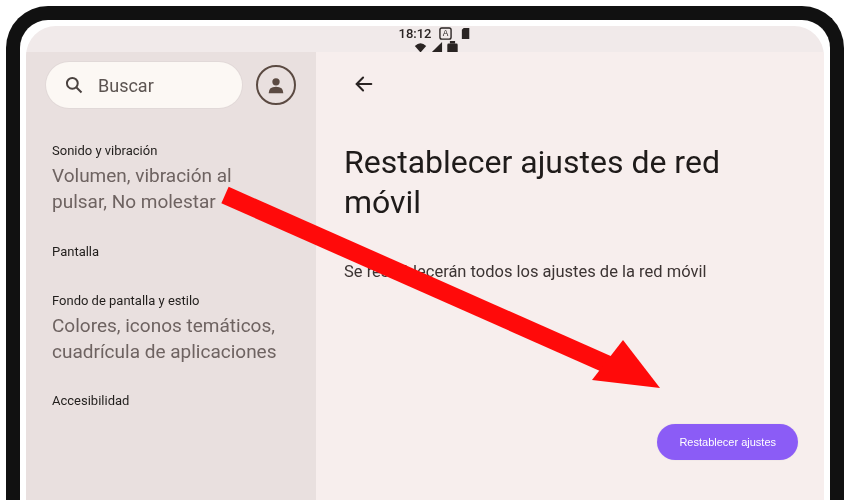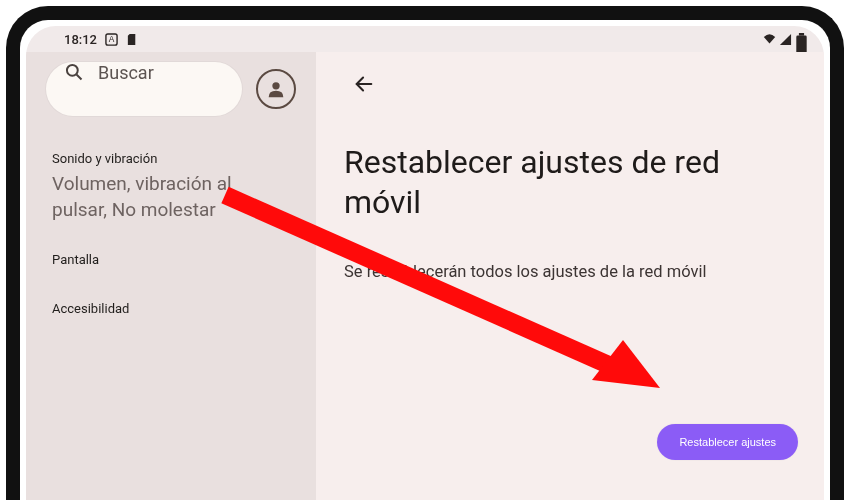--- a/index.html
+++ b/index.html
@@ -19,38 +19,39 @@
     display:flex; flex-direction:column;
     overflow:hidden;
   }
 
   
   .statusbar {
     height:26px; display:flex; align-items:center; justify-content:space-between;
     padding: 0 16px 0 38px;
     font-size:13px; color:#2a2423;
     font-weight:500;
+    flex-direction:column;
   }
   .statusbar .left { display:flex; align-items:center; gap:8px; }
   .statusbar .right { display:flex; align-items:center; gap:3px; }
   .sb-glyph { width:13px; height:13px; display:inline-block; }
 
   .content { flex:1; display:flex; min-height:0; }
 
   
   .sidebar {
     width: 290px; flex:none;
     background:#e9e0df;
     padding: 10px 20px 0 20px;
     display:flex; flex-direction:column;
   }
   .search-row { display:flex; align-items:center; gap:14px; margin-bottom:20px; }
   .search-pill {
-    flex:1; height:54px; border-radius:30px; background:#fcf8f4;
-    display:flex; align-items:flex-start; padding:0 18px;
+    flex:1; height:46px; border-radius:30px; background:#fcf8f4;
+    display:flex; align-items:center; padding:0 18px;
     color:#5c5451; font-size:18px;
     box-shadow: 0 0 0 1px rgba(0,0,0,0.03);
   }
   .search-pill .sicon { width:20px; height:20px; margin-right:14px; }
   .avatar {
     width:40px; height:40px; border-radius:50%;
     border:2.5px solid #5b4a42;
     display:flex; align-items:center; justify-content:center;
   }
   .avatar svg { width:22px; height:22px; }
@@ -157,20 +158,24 @@
 
         <nav class="nav">
           <div class="nav-item">
             <div class="nav-title">Sonido y vibración</div>
             <div class="nav-sub">Volumen, vibración al pulsar, No molestar</div>
           </div>
           <div class="nav-item">
             <div class="nav-title">Pantalla</div>
           </div>
           <div class="nav-item">
+            <div class="nav-title">Fondo de pantalla y estilo</div>
+            <div class="nav-sub">Colores, iconos temáticos, cuadrícula de aplicaciones</div>
+          </div>
+          <div class="nav-item">
             <div class="nav-title">Accesibilidad</div>
           </div>
         </nav>
       </aside>
 
       <main class="main">
         <div class="back-btn">
           <svg width="22" height="22" viewBox="0 0 24 24" fill="none" stroke="#2a2423" stroke-width="2.2" stroke-linecap="round" stroke-linejoin="round">
               <line x1="20" y1="12" x2="4" y2="12"></line>
               <polyline points="11 5 4 12 11 19"></polyline>

